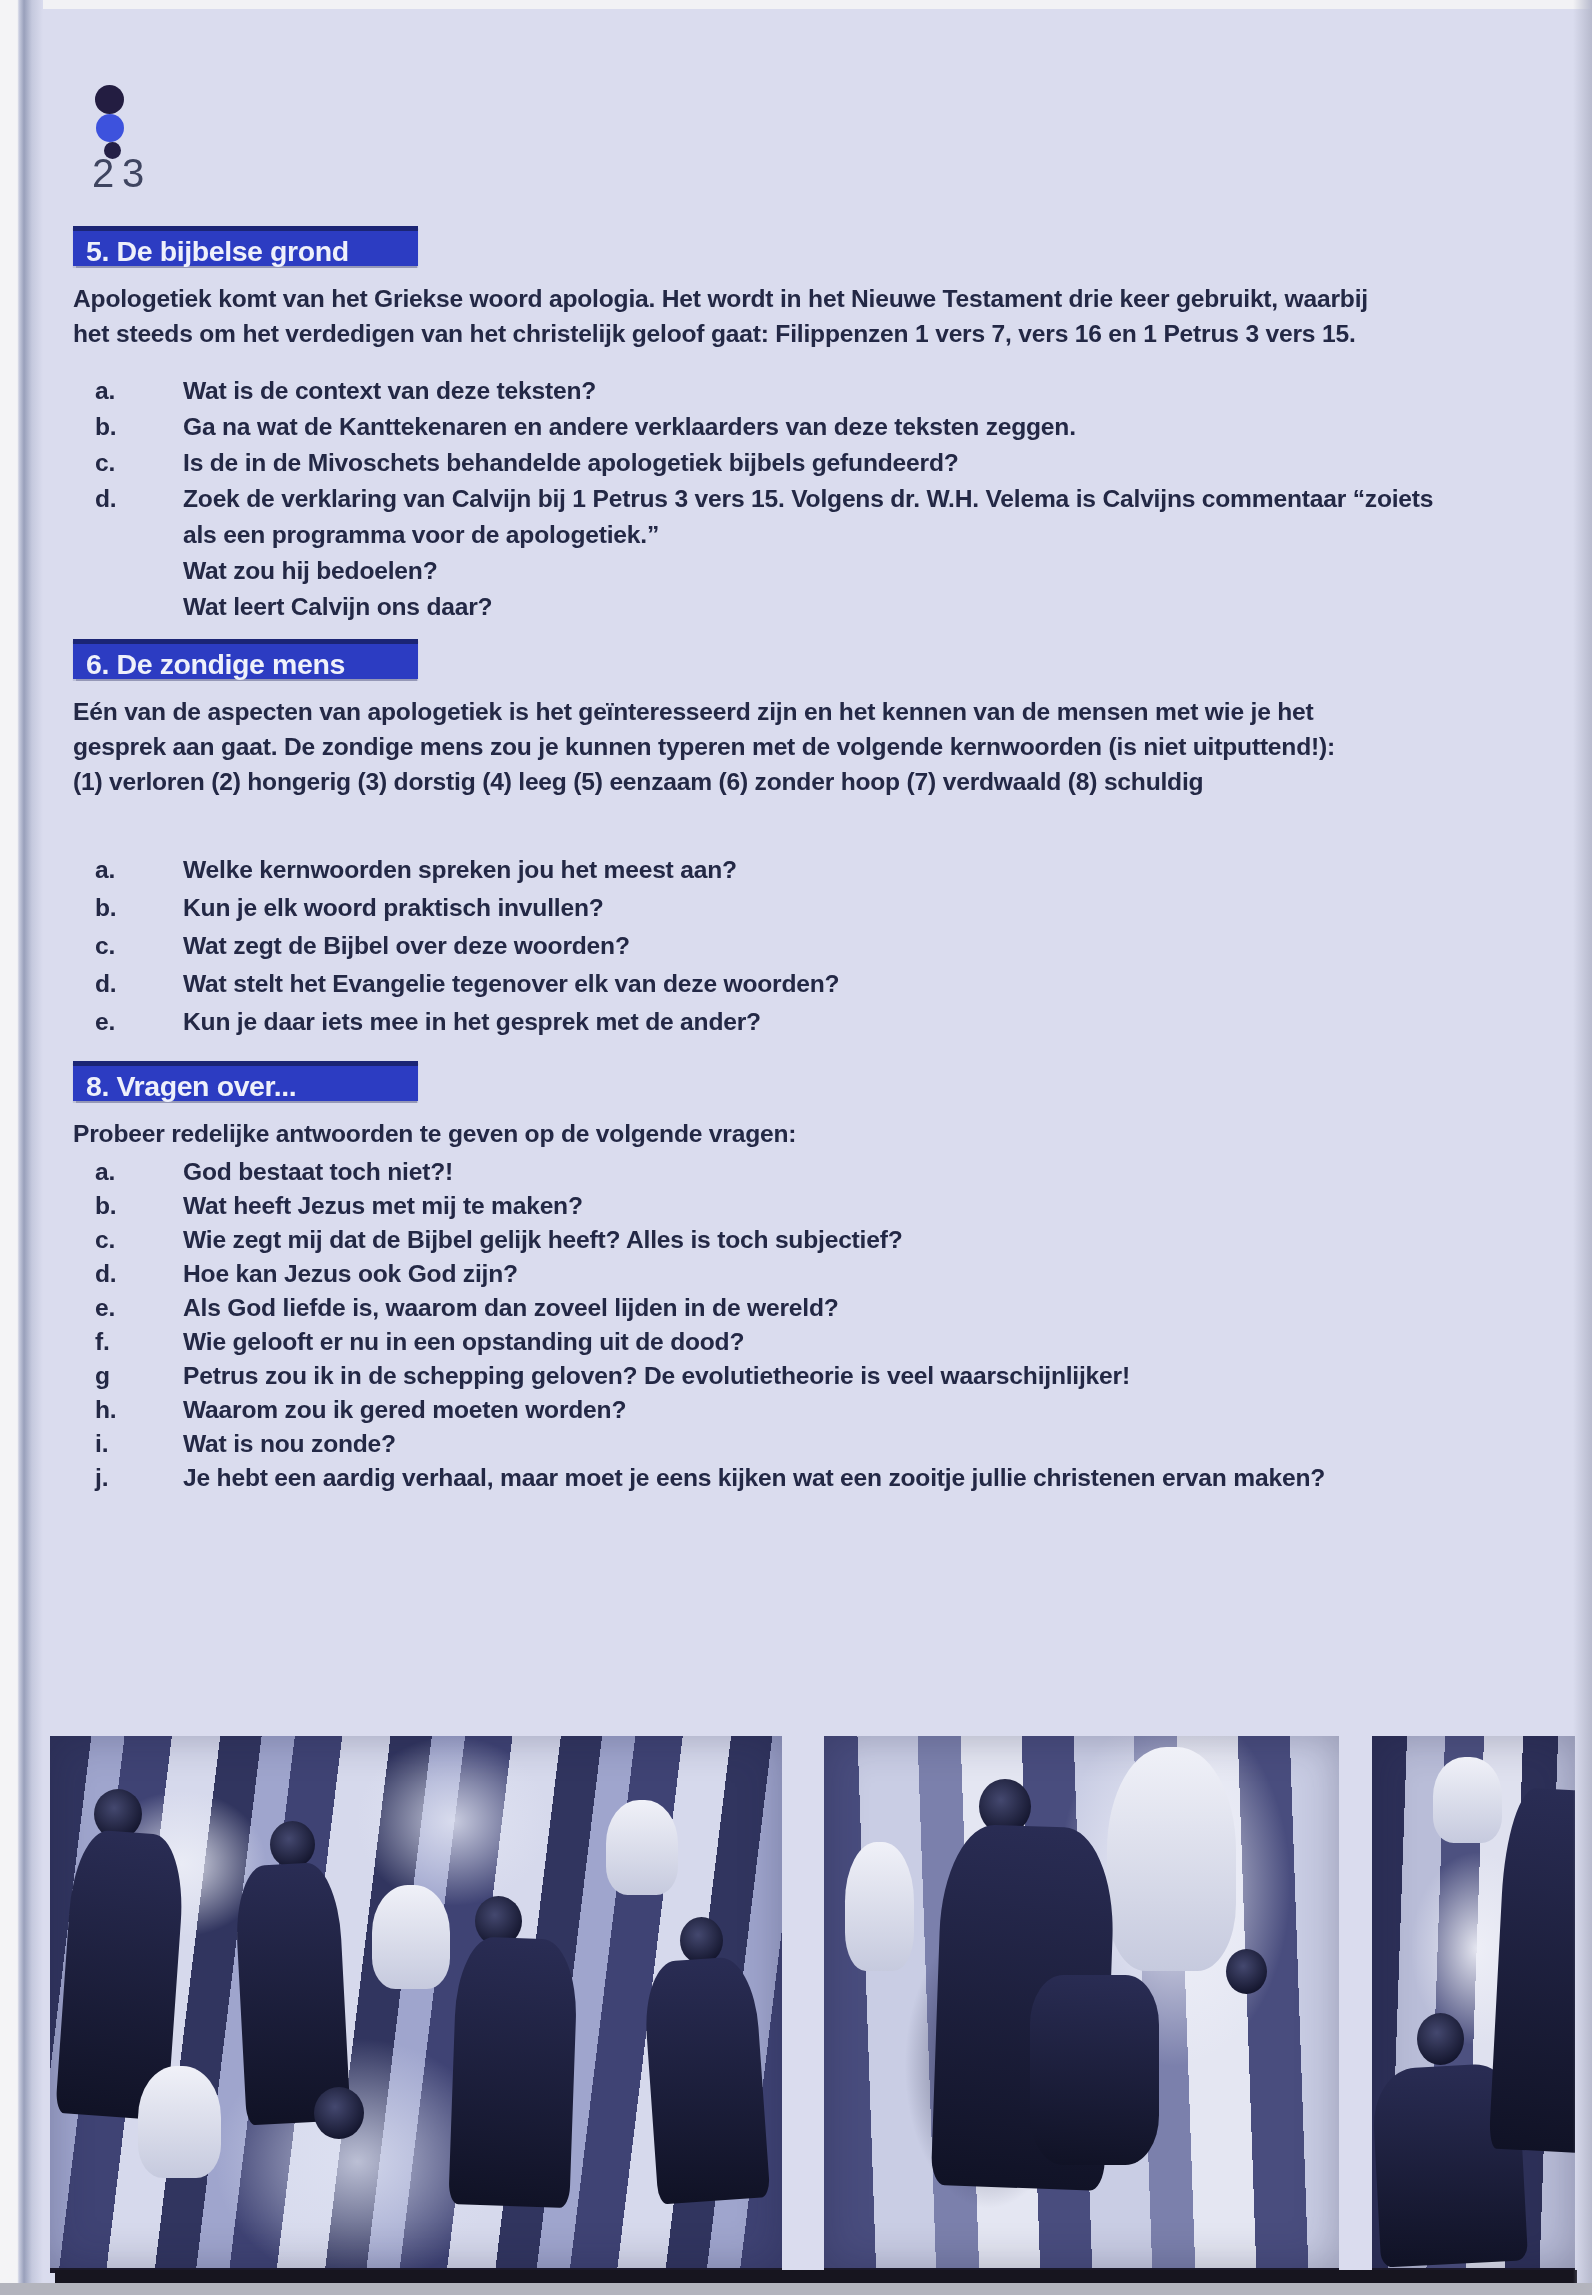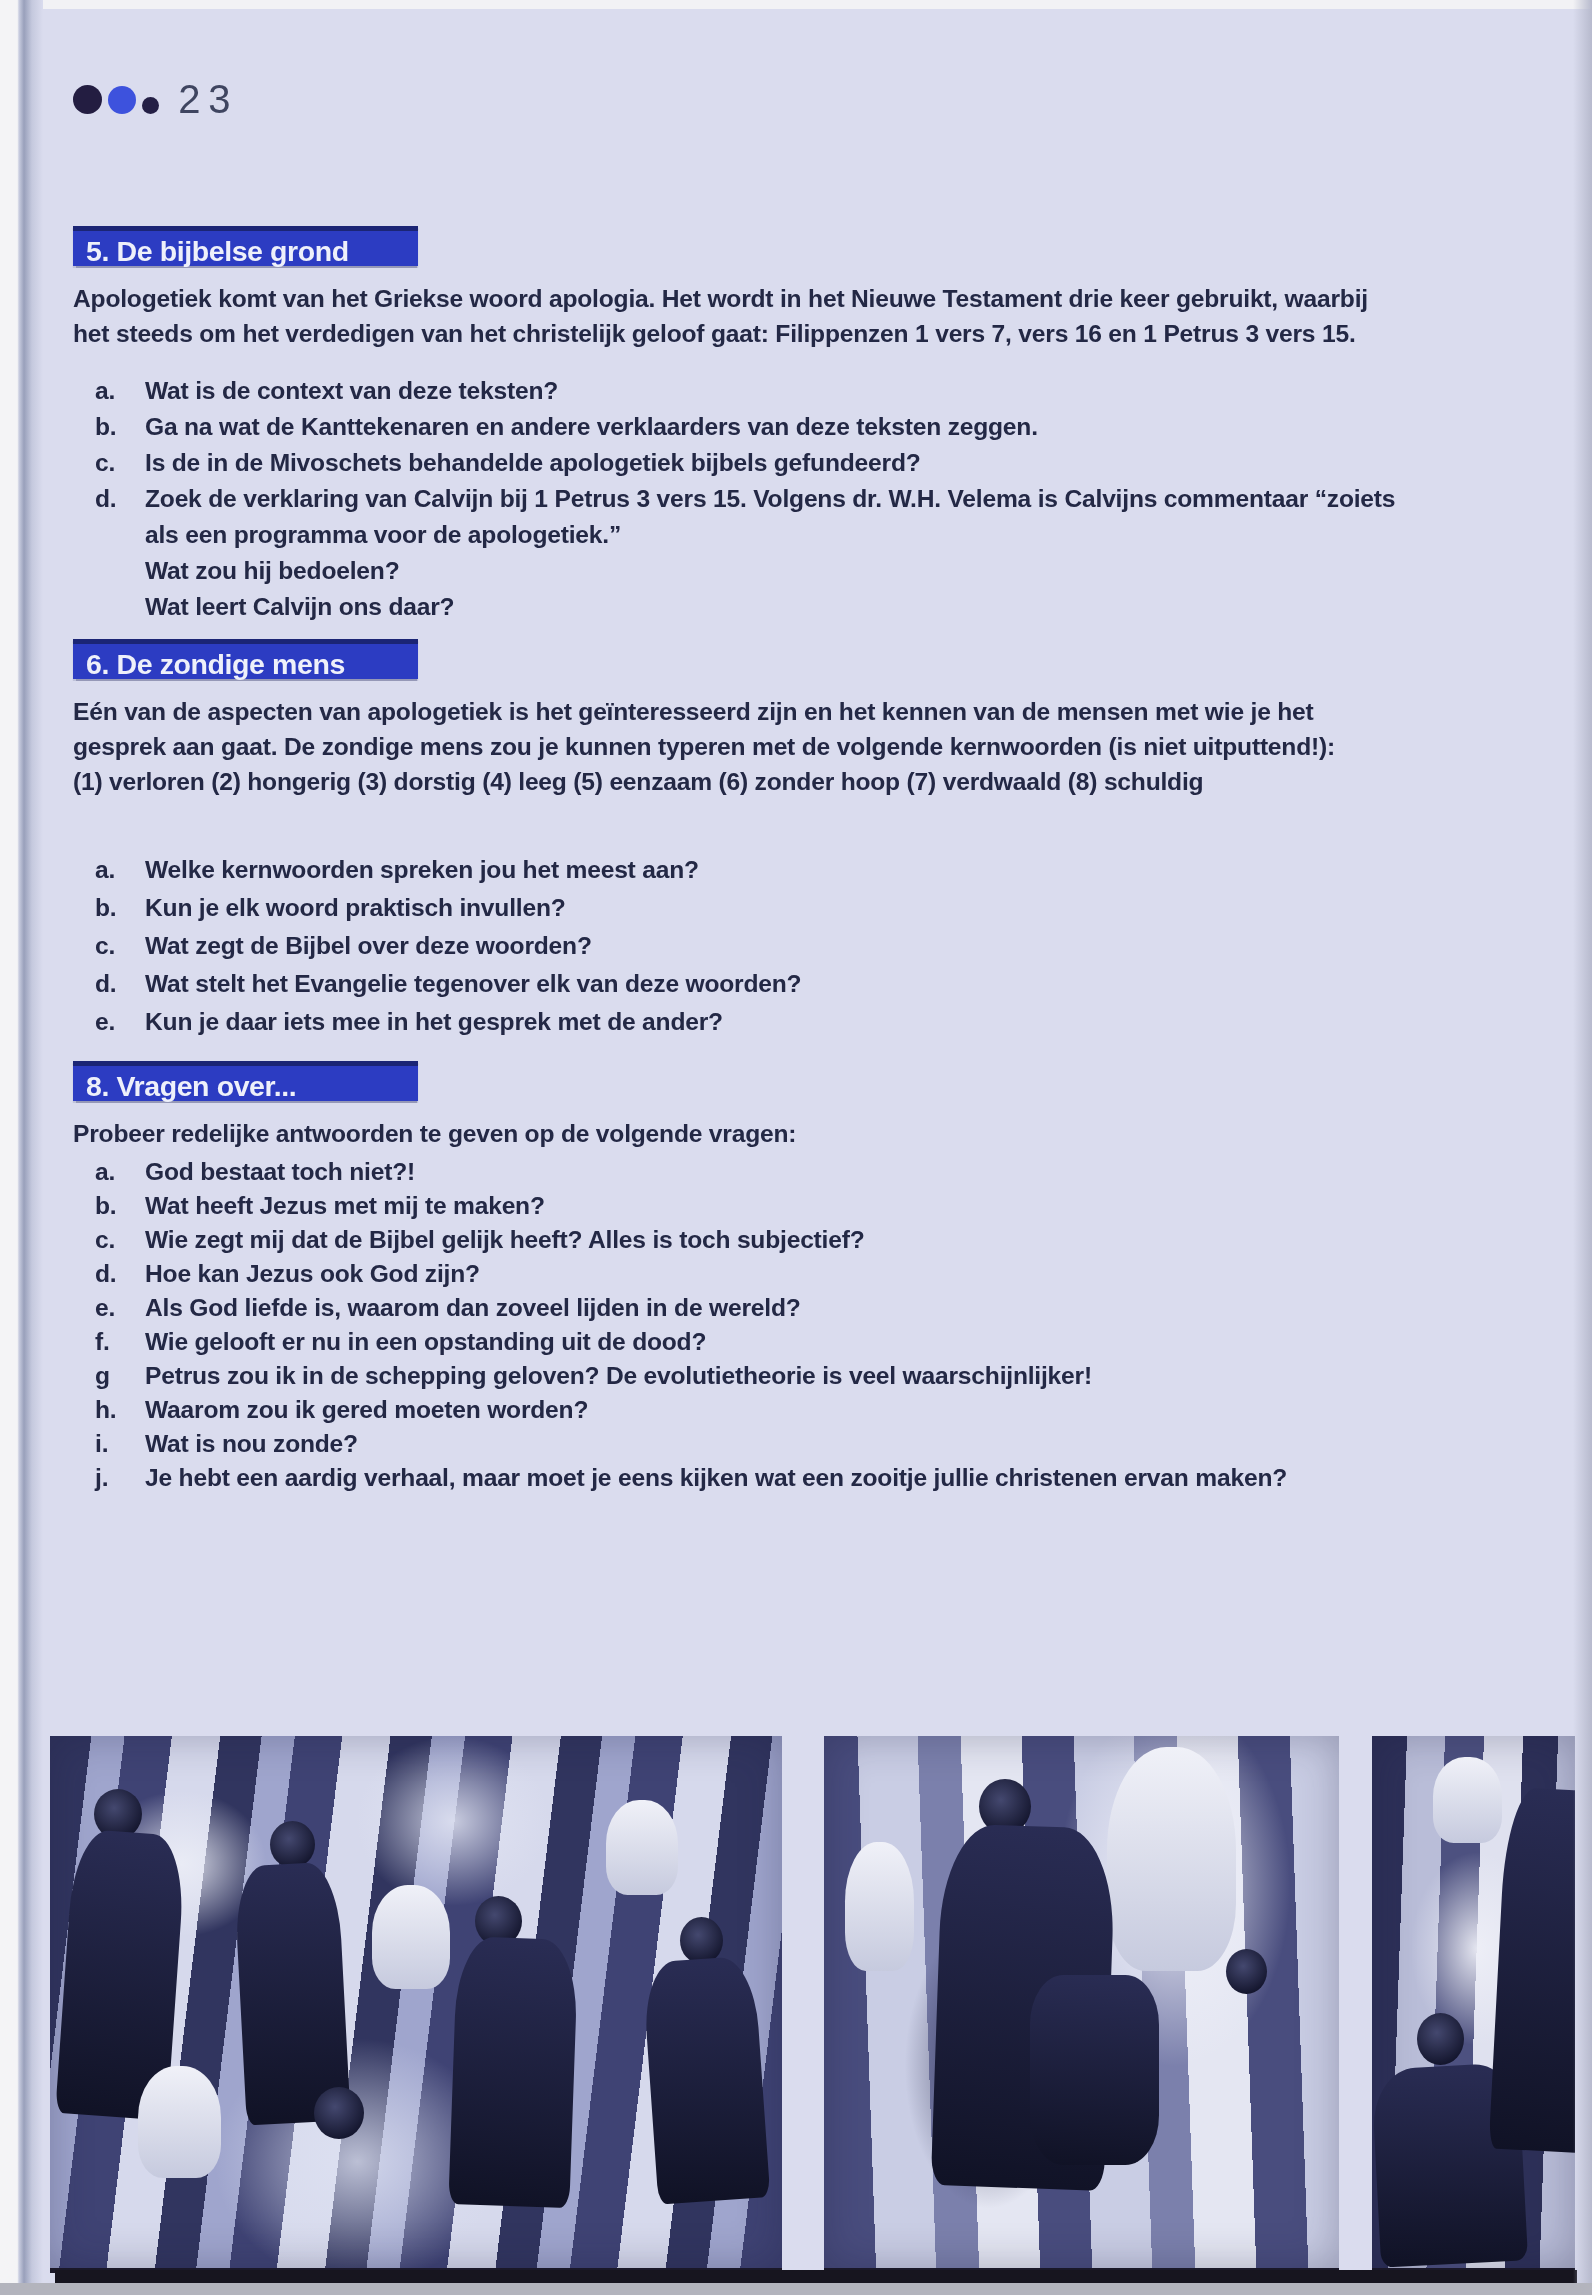--- a/index.html
+++ b/index.html
@@ -15,40 +15,40 @@
     background:#dadcee;
   }
   .edge-top   { position:absolute; left:0; top:0; width:100%; height:8.6px; background:#f2f2f5; }
   .edge-left  { position:absolute; left:0; top:0; width:43px; height:100%;
     background:linear-gradient(90deg,#f4f4f6 0 17.3px,#c9cde0 19px,#99a0bb 24px,#c5c9de 32px,#dadcee 43px); }
   .edge-right { position:absolute; right:0; top:0; width:19px; height:100%;
     background:linear-gradient(90deg, rgba(218,220,238,0), #b7bacd); }
   .edge-bottom{ position:absolute; left:0; bottom:0; width:100%; height:12px; background:#b3b4bd; }
   .page-bottom-line { position:absolute; left:55px; top:2270px; width:1522px; height:15.5px; background:#17151f; }
 
-  .pagenum-row { position:absolute; left:73px; top:85px; display:flex; align-items:flex-end; }
+  .pagenum-row { position:absolute; left:73px; top:85px; display:flex; align-items:center;flex-direction:column; }
   .dot { border-radius:50%; }
   .dot-1 { width:29px; height:29px; background:#231d41; margin-right:6px; }
   .dot-2 { width:28px; height:28px; background:#3d52dd; margin-right:6px; }
   .dot-3 { width:17.3px; height:17.3px; background:#241f45; }
   .pagenum { font-size:40px; color:#3f4560; letter-spacing:7.8px; margin-left:19px; line-height:29px; }
 
   .bodytext { font-weight:bold; color:#232845; font-size:24.6px; letter-spacing:-0.2px; }
   .para { position:absolute; left:73px; width:1467px; white-space:pre-line; line-height:35px; }
 
   .bar { position:absolute; left:73px; width:345px; height:40px;
     background:linear-gradient(180deg,#1b2575 0 5.2px,#2c3cc2 5.2px);
     box-shadow:0 1.7px 0.9px rgba(20,25,80,.35); }
   .bar span { display:block; color:#eef0fa; font-weight:bold; font-size:28.5px; line-height:38px;
     padding-left:13px; padding-top:6px; letter-spacing:-0.4px; }
 
   .list { position:absolute; left:95px; width:1450px; }
   .row { display:flex; }
   .row .lbl { flex:0 0 50px; width:50px; }
-  .row .txt { white-space:pre-line; flex:1 1 auto; }
+  .row .txt { white-space:pre-line; flex:1 1 auto;margin-left:38px; }
   .lh42 .row { line-height:36px; }
   .lh44 .row { line-height:38px; }
   .lh39 .row { line-height:34px; }
 
   .photo { position:absolute; top:1736px; height:537px; overflow:hidden;
     border-bottom:5.2px solid #1a1828; box-shadow:inset 0 0 43px rgba(25,27,60,.3); }
   .photo-1 { left:50px;  width:732px;
     background:
       radial-gradient(121px 104px at 18% 24%, rgba(235,237,246,.92), transparent 70%),
       radial-gradient(138px 121px at 55% 16%, rgba(226,229,243,.85), transparent 70%),

